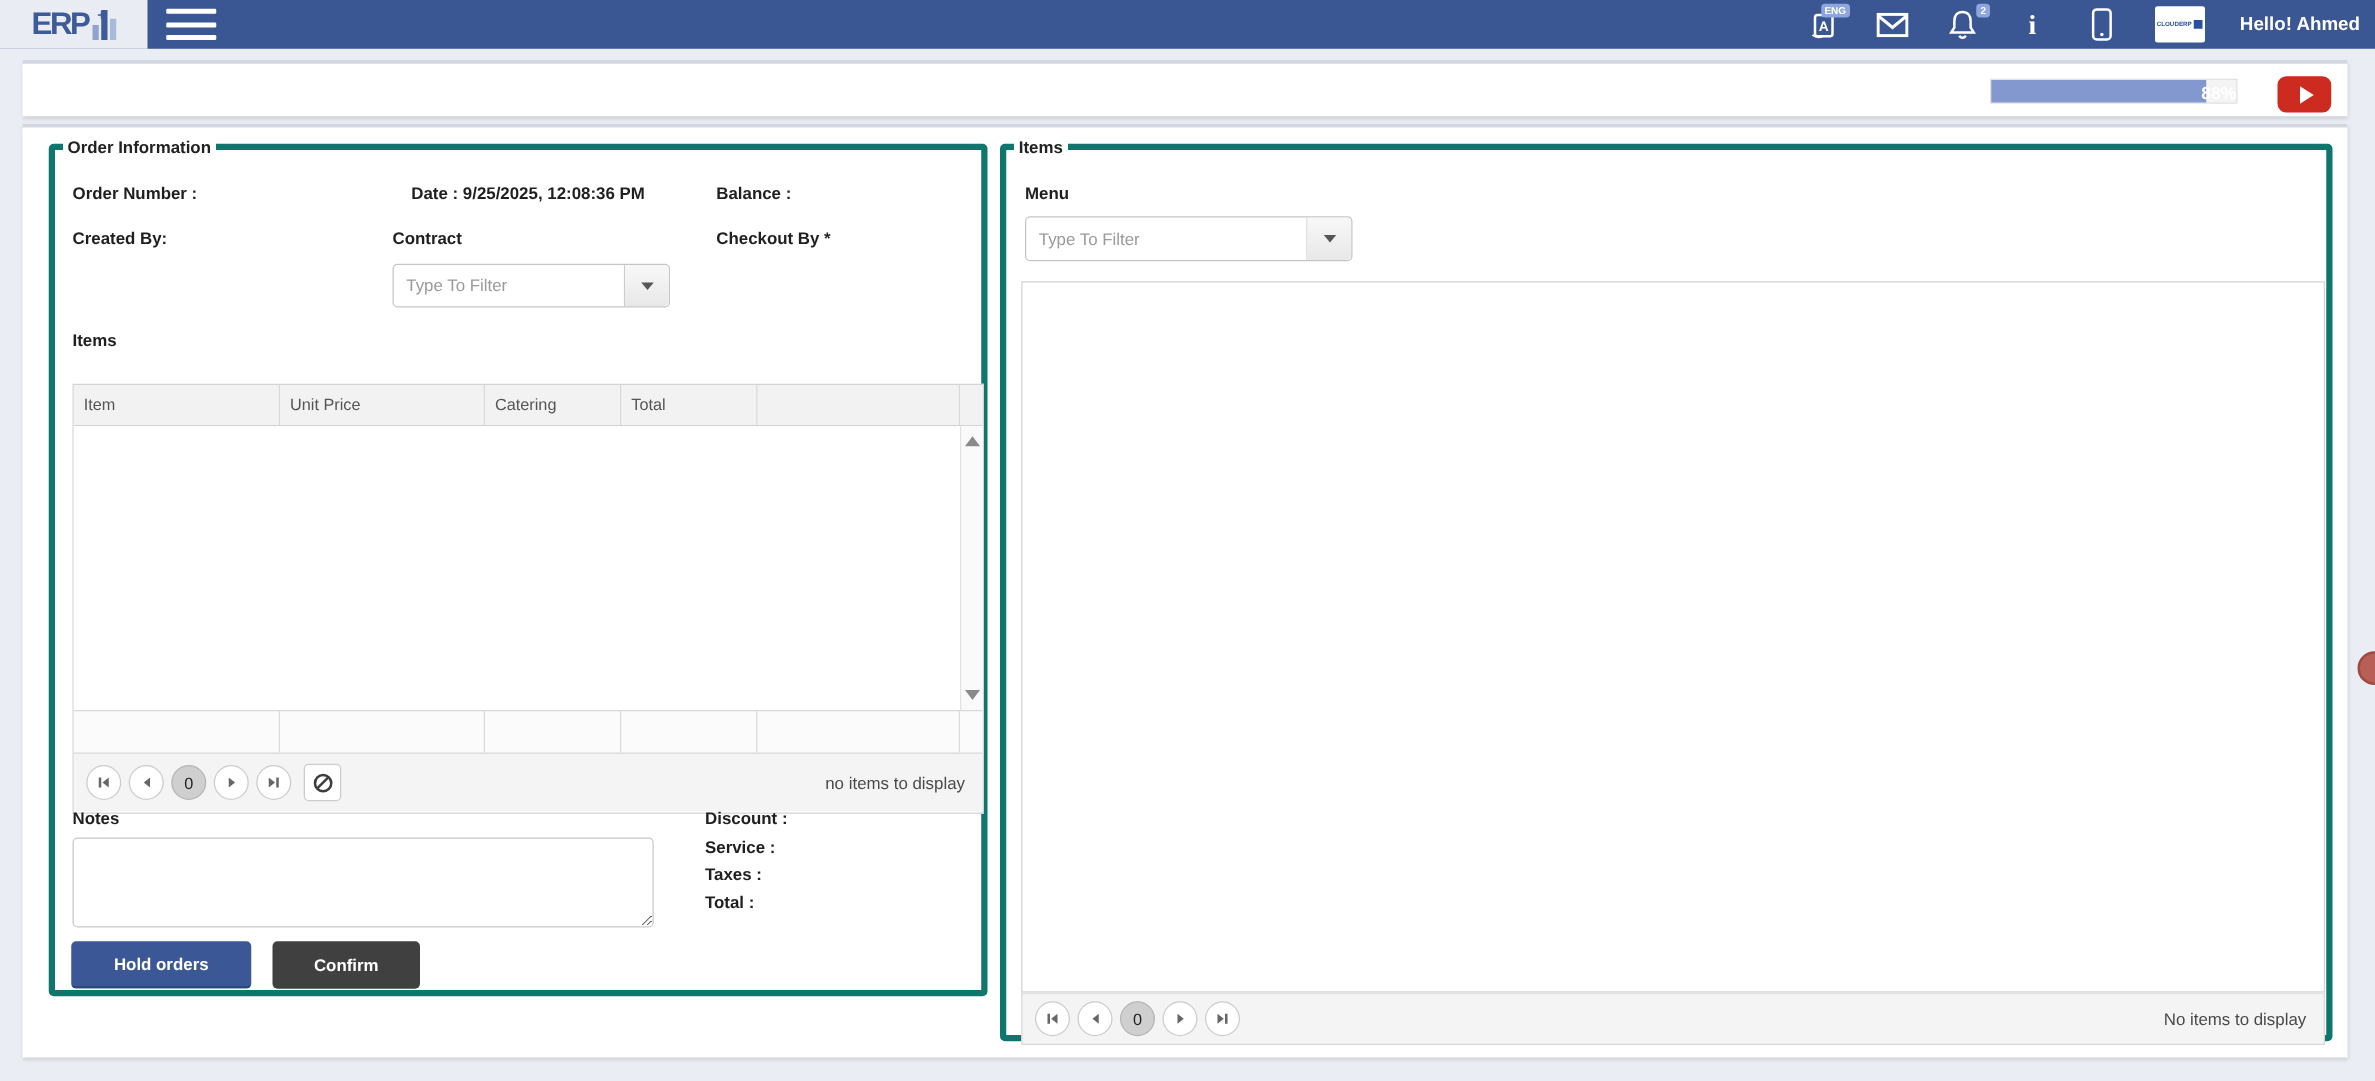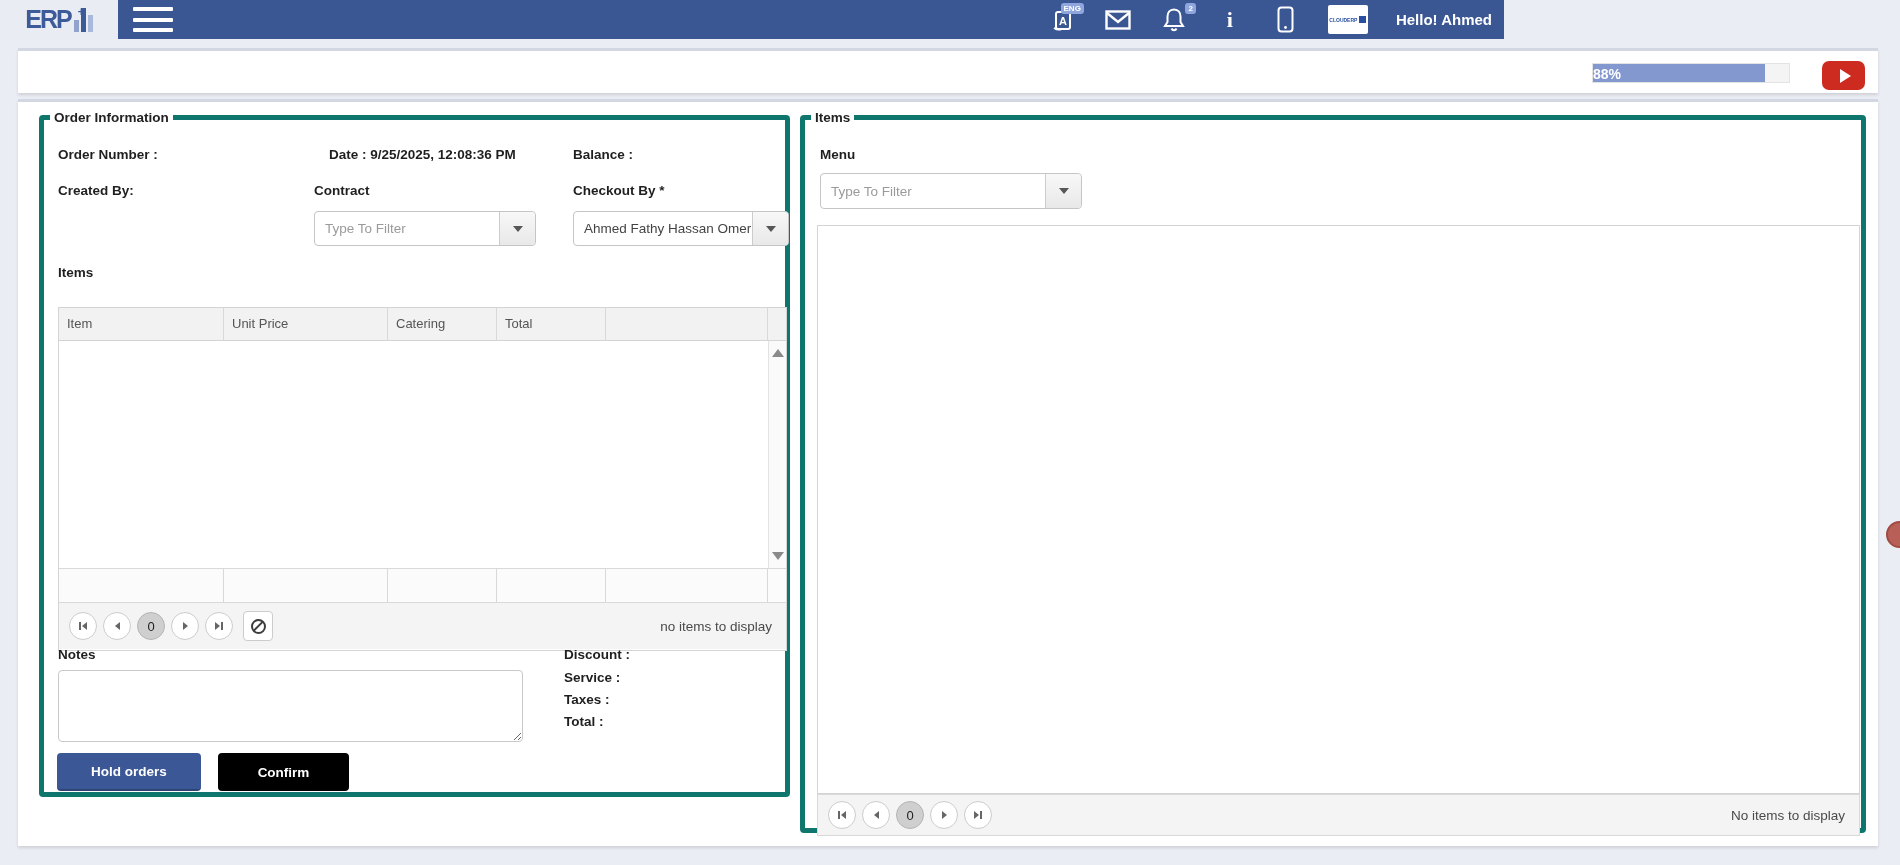--- a/index.html
+++ b/index.html
@@ -1,20 +1,20 @@
 <!DOCTYPE html>
 <html><head>
 <meta charset="utf-8">
 <style>
   * { box-sizing: border-box; margin: 0; padding: 0; }
   html,body { width:1900px; height:865px; overflow:hidden; background:#eaedf3;
               font-family:"Liberation Sans", sans-serif; }
 
   
-  .header { position:absolute; left:0; top:0; width:1504px; height:39px; background:#3a5794; }
+  .header { position:absolute; left:0; top:0; width:1900px; height:39px; background:#3a5794; }
   .logo-box { position:absolute; left:0; top:0; width:118px; height:39px; background:#e9ecf3;
               display:flex; align-items:center; justify-content:center; gap:3px; }
   .logo-text { font-weight:900; font-size:25px; color:#3d5a99; letter-spacing:-2px; }
   .logo-glyph { display:flex; align-items:flex-end; gap:2px; height:24px; position:relative; }
   .logo-glyph i { display:block; width:5px; background:#8fa3cc; }
   .logo-glyph i.b1 { height:12px; }
   .logo-glyph i.b2 { height:24px; background:#3d5a99; }
   .logo-glyph i.b3 { height:17px; background:#a9b9dc; }
   .logo-plus { position:absolute; left:4px; top:0px; width:9px; height:9px; color:#3d5a99;
                font-size:12px; font-weight:900; line-height:9px; }
@@ -36,21 +36,21 @@
   .greeting { color:#fff; font-weight:bold; font-size:15px; }
 
   
   .title-bar { position:absolute; left:18px; top:48px; width:1860px; height:45px; background:#fff;
                border-top:3px solid #d2d7e2; box-shadow:0 2px 3px rgba(0,0,0,.12); }
   .page-title { position:absolute; left:0; right:0; top:11px; text-align:center;
                 font-size:17px; font-weight:bold; color:#4a4a4a; }
   .progress { position:absolute; left:1574px; top:12px; width:198px; height:20px;
               background:#f4f4f4; border:1px solid #e3e3e3; }
   .progress-fill { height:100%; background:#8398cf; }
-  .progress-label { position:absolute; left:0; right:0; top:2px; text-align:left;
+  .progress-label { position:absolute; left:0; right:0; top:2px; text-align:right;
                     color:#fff; font-weight:bold; font-size:14px; }
   .play-btn { position:absolute; left:1804px; top:10px; width:43px; height:29px; background:#ce2b20;
               border-radius:7px; display:flex; align-items:center; justify-content:center; cursor:pointer; }
   .play-tri { width:0; height:0; border-top:7px solid transparent; border-bottom:7px solid transparent;
               border-left:11px solid #fff; margin-left:3px; }
 
   
   .content-card { position:absolute; left:18px; top:99px; width:1860px; height:747px; background:#fff;
                   border-top:3px solid #d2d7e2; box-shadow:0 2px 3px rgba(0,0,0,.12); }
   fieldset { position:absolute; border:5px solid #0f766e; border-radius:4px; background:#fff; }
@@ -108,21 +108,21 @@
   
   textarea.notes { position:absolute; left:14px; top:545px; width:465px; height:72px;
                    border:1px solid #c9c9c9; border-radius:4px; resize:both; font-family:inherit;
                    font-size:13px; padding:6px; color:#333; }
   .totals .lbl { left:520px; }
 
   
   .btn { position:absolute; height:38px; border:none; border-radius:4px; color:#fff;
          font-size:13.5px; font-weight:bold; font-family:inherit; cursor:pointer; }
   .btn-hold { left:13px; top:628px; width:144px; background:#3b5795; border-bottom:2px solid #2e4574; }
-  .btn-confirm { left:174px; top:628px; width:131px; background:#000000; }
+  .btn-confirm { left:174px; top:628px; width:118px; background:#404040; }
 
   
   .items-grid-box { position:absolute; left:12px; top:100px; width:1043px; height:569px;
                     border:1px solid #d4d4d4; background:#fff; }
   .items-pager { position:absolute; left:12px; top:669px; width:1043px; height:42px; }
 
   .fab { position:absolute; right:-13px; top:521px; width:27px; height:27px; border-radius:50%;
          background:#b85f57; border:2px solid #a04a43; cursor:pointer; }
 
   svg { display:block; }
@@ -203,26 +203,20 @@
     <span class="lbl" style="left:14px;  top:22px;">Order Number :</span>
     <span class="lbl" style="left:270px; top:22px;padding-left:15px;">Date : 9/25/2025, 12:08:36 PM</span>
     <span class="lbl" style="left:529px; top:22px;">Balance :</span>
 
     <span class="lbl" style="left:14px;  top:58px;">Created By:</span>
     <span class="lbl" style="left:270px; top:58px;">Contract</span>
     <span class="lbl" style="left:529px; top:58px;">Checkout By *</span>
 
     <div class="dropdown" style="left:270px; top:86px; width:222px;">
       <span class="dd-text placeholder">Type To Filter</span>
-      <span class="dd-btn">
-          <span class="tri-down-dd"></span>
-        </span>
-    </div>
-    <div class="dropdown" style="left:529px; top:86px; width:216px;">
-      <span class="dd-text">Ahmed Fathy Hassan Omer</span>
       <span class="dd-btn">
           <span class="tri-down-dd"></span>
         </span>
     </div>
 
     <span class="lbl" style="left:14px; top:140px;">Items</span>
 
     <div class="grid" style="left:14px; top:164px; width:729px; height:344px;margin-top:18px;">
       <div class="grid-header">
         <span class="gcell" style="width:165px;">Item</span>

